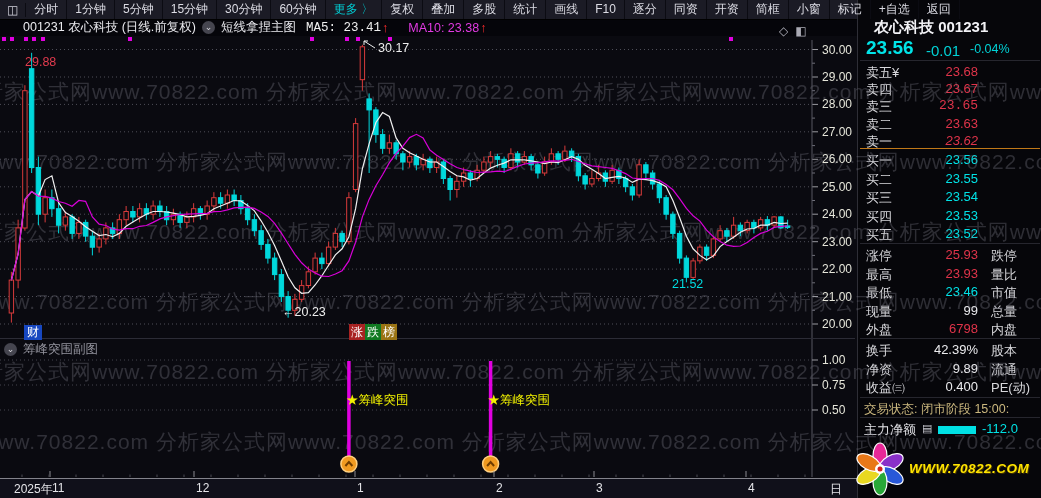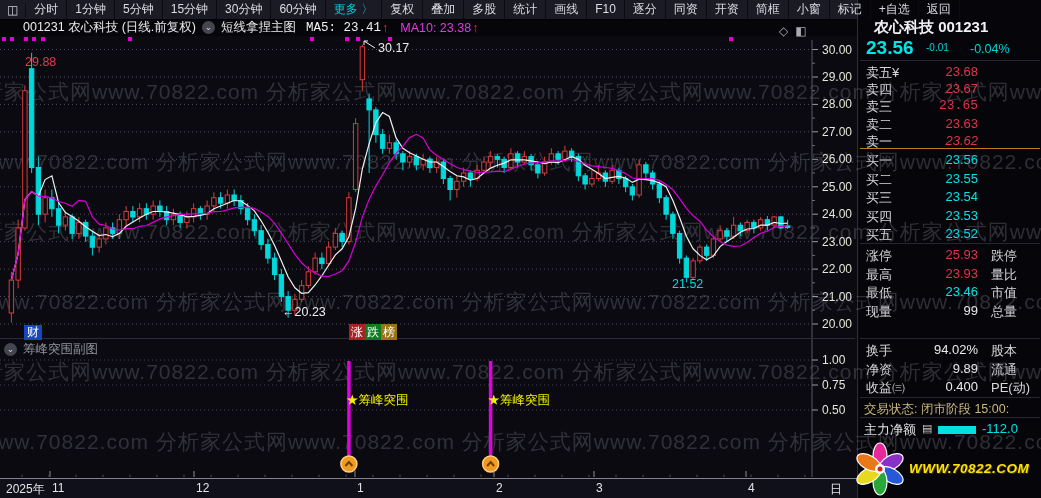--- a/index.html
+++ b/index.html
@@ -7,40 +7,40 @@
   .app{position:relative;width:1041px;height:498px;background:#0a0a10;overflow:hidden;}
   
   .toolbar{position:absolute;left:0;top:0;width:857px;height:19px;background:#1b1b25;display:flex;align-items:center;z-index:6;font-size:12px;color:#dcdce4;border-bottom:1px solid #000;}
   .tb-item{padding:0 8px;border-right:1px solid #0b0b12;height:19px;line-height:19px;white-space:nowrap;cursor:default;}
   .tb-win{padding:0 7px;color:#cfcfd9;border-right:1px solid #0b0b12;}
   .tb-more{color:#00ccd2;}
   
   .title-row{position:absolute;left:0;top:19px;width:857px;height:17px;background:#05050a;display:flex;align-items:center;font-size:12.5px;color:#ebebf0;z-index:5;white-space:nowrap;}
   .chev-circle{display:inline-flex;width:13px;height:13px;border-radius:50%;background:#45454f;color:#dcdce2;font-size:9px;line-height:13px;align-items:center;justify-content:center;margin:0 6px;flex:0 0 auto;}
   .ma5{color:#efefef;margin-left:10px;font-family:Liberation Mono, monospace;}
-  .ma10{color:#e23ae2;margin-left:12px;}
+  .ma10{color:#e23ae2;margin-left:20px;}
   .up-arrow{color:#ff2d2d;font-weight:bold;margin-left:1px;}
   
   .watermark{position:absolute;left:0;top:0;width:1041px;height:498px;z-index:2;pointer-events:none;overflow:hidden;}
   .wm-row{position:absolute;white-space:nowrap;font-size:21px;color:rgba(122,122,136,.34);letter-spacing:1px;}
   svg.chart{position:absolute;left:0;top:0;width:857px;height:498px;z-index:3;}
   
   .badge-cai{position:absolute;left:24px;top:325px;background:#1747c0;color:#fff;font-size:12px;line-height:15px;padding:0 3px;z-index:4;}
   .badge-rank{position:absolute;left:349px;top:324px;display:flex;z-index:4;font-size:12px;color:#fff;line-height:16px;}
   .badge-rank span{padding:0 2px;}
   .sub-header{position:absolute;left:4px;top:341px;display:flex;align-items:center;font-size:12.5px;color:#94949e;z-index:4;white-space:nowrap;}
   .mini-icons{position:absolute;left:779px;top:24px;z-index:5;color:#aaaab4;font-size:12px;display:flex;gap:7px;}
   
   .xaxis{position:absolute;left:0;top:478px;width:857px;height:20px;background:#10101a;border-top:1px solid #83838b;z-index:4;}
   .xaxis span{position:absolute;top:2px;font-size:12px;color:#e4e4e8;white-space:nowrap;}
   
   .panel{position:absolute;left:857px;top:0;width:184px;height:498px;background:#06060a;border-left:1px solid #2e2e36;z-index:1;overflow:hidden;}
   .pname{position:absolute;top:18px;left:16px;font-size:15px;font-weight:bold;color:#f2f2f6;}
   .pprice{position:absolute;top:37px;left:8px;font-size:19px;font-weight:bold;color:#00e4e8;}
-  .pchg{position:absolute;top:42px;left:68px;font-size:10px;color:#00d2d6;}
+  .pchg{position:absolute;top:42px;left:68px;font-size:15px;color:#00d2d6;}
   .pchgp{position:absolute;top:42px;left:112px;font-size:12.5px;color:#00d2d6;}
   .prow{position:absolute;left:0;width:184px;height:19px;font-size:13px;}
   .plabel{position:absolute;left:8px;top:2px;color:#d8d8dc;}
   .plabel2{position:absolute;left:133px;top:2px;color:#d8d8dc;}
   .pval{position:absolute;left:0;top:2px;width:120px;text-align:right;}
   .pdiv{position:absolute;left:2px;width:180px;border-top:1px solid #26262e;}
   .pdiv-orange{border-top:1px solid #c07818;}
   .pstatus{position:absolute;top:401px;left:6px;width:178px;font-size:12.5px;color:#cab77e;white-space:nowrap;overflow:hidden;}
   .pnet-label{position:absolute;top:421px;left:6px;font-size:13px;color:#e4e4e8;}
   .pnet-icon{position:absolute;top:422px;left:64px;font-size:11px;color:#c8c8d0;}
@@ -464,21 +464,21 @@
     <span class="chev-circle" style="margin-left:0">⌄</span>
     <span>筹峰突围副图</span>
   </div>
 
   <div class="mini-icons">
     <span>◇</span>
     <span>◧</span>
   </div>
 
   <div class="xaxis" id="xaxis">
-      <span style="left: 6px;">2025年</span>
+      <span style="left: 14px;">2025年</span>
       <span style="left: 52px;">11</span>
       <span style="left: 196px;">12</span>
       <span style="left: 357px;">1</span>
       <span style="left: 496px;">2</span>
       <span style="left: 596px;">3</span>
       <span style="left: 748px;">4</span>
       <span style="left: 830px;">日</span>
     </div>
 
   <div class="panel" id="panel">
@@ -547,24 +547,29 @@
       <div class="prow" style="top: 282.2px;">
         <div class="plabel">最低</div>
         <div class="pval" style="color: rgb(0, 226, 230);">23.46</div>
         <div class="plabel2">市值</div>
       </div>
       <div class="prow" style="top: 300.8px;">
         <div class="plabel">现量</div>
         <div class="pval" style="color: rgb(235, 235, 238);">99</div>
         <div class="plabel2">总量</div>
       </div>
+      <div class="prow" style="top: 319.4px;">
+        <div class="plabel">外盘</div>
+        <div class="pval" style="color: rgb(224, 52, 74);">6798</div>
+        <div class="plabel2">内盘</div>
+      </div>
       <div class="pdiv" style="top: 338px;"></div>
       <div class="prow" style="top: 340px;">
         <div class="plabel">换手</div>
-        <div class="pval" style="color: rgb(235, 235, 238);">94.02%</div>
+        <div class="pval" style="color: rgb(235, 235, 238);">42.39%</div>
         <div class="plabel2">股本</div>
       </div>
       <div class="prow" style="top: 358.6px;">
         <div class="plabel">净资</div>
         <div class="pval" style="color: rgb(235, 235, 238);">9.89</div>
         <div class="plabel2">流通</div>
       </div>
       <div class="prow" style="top: 377.2px;">
         <div class="plabel">收益㈢</div>
         <div class="pval" style="color: rgb(235, 235, 238);">0.400</div>

